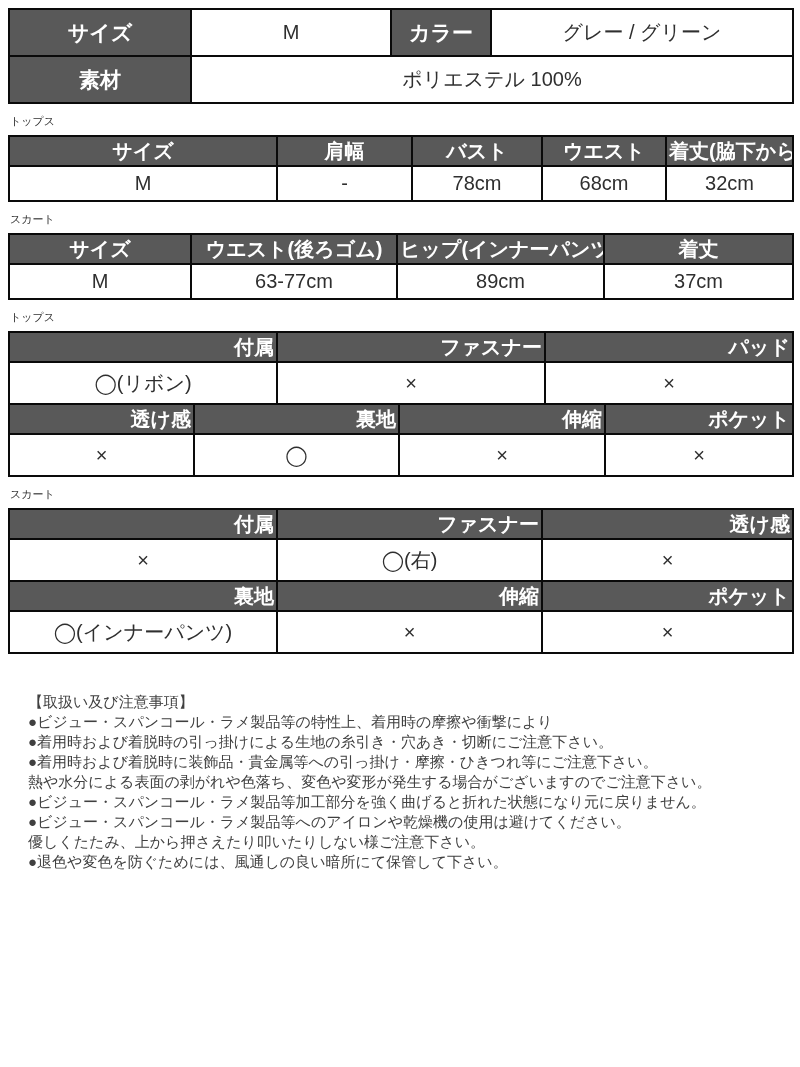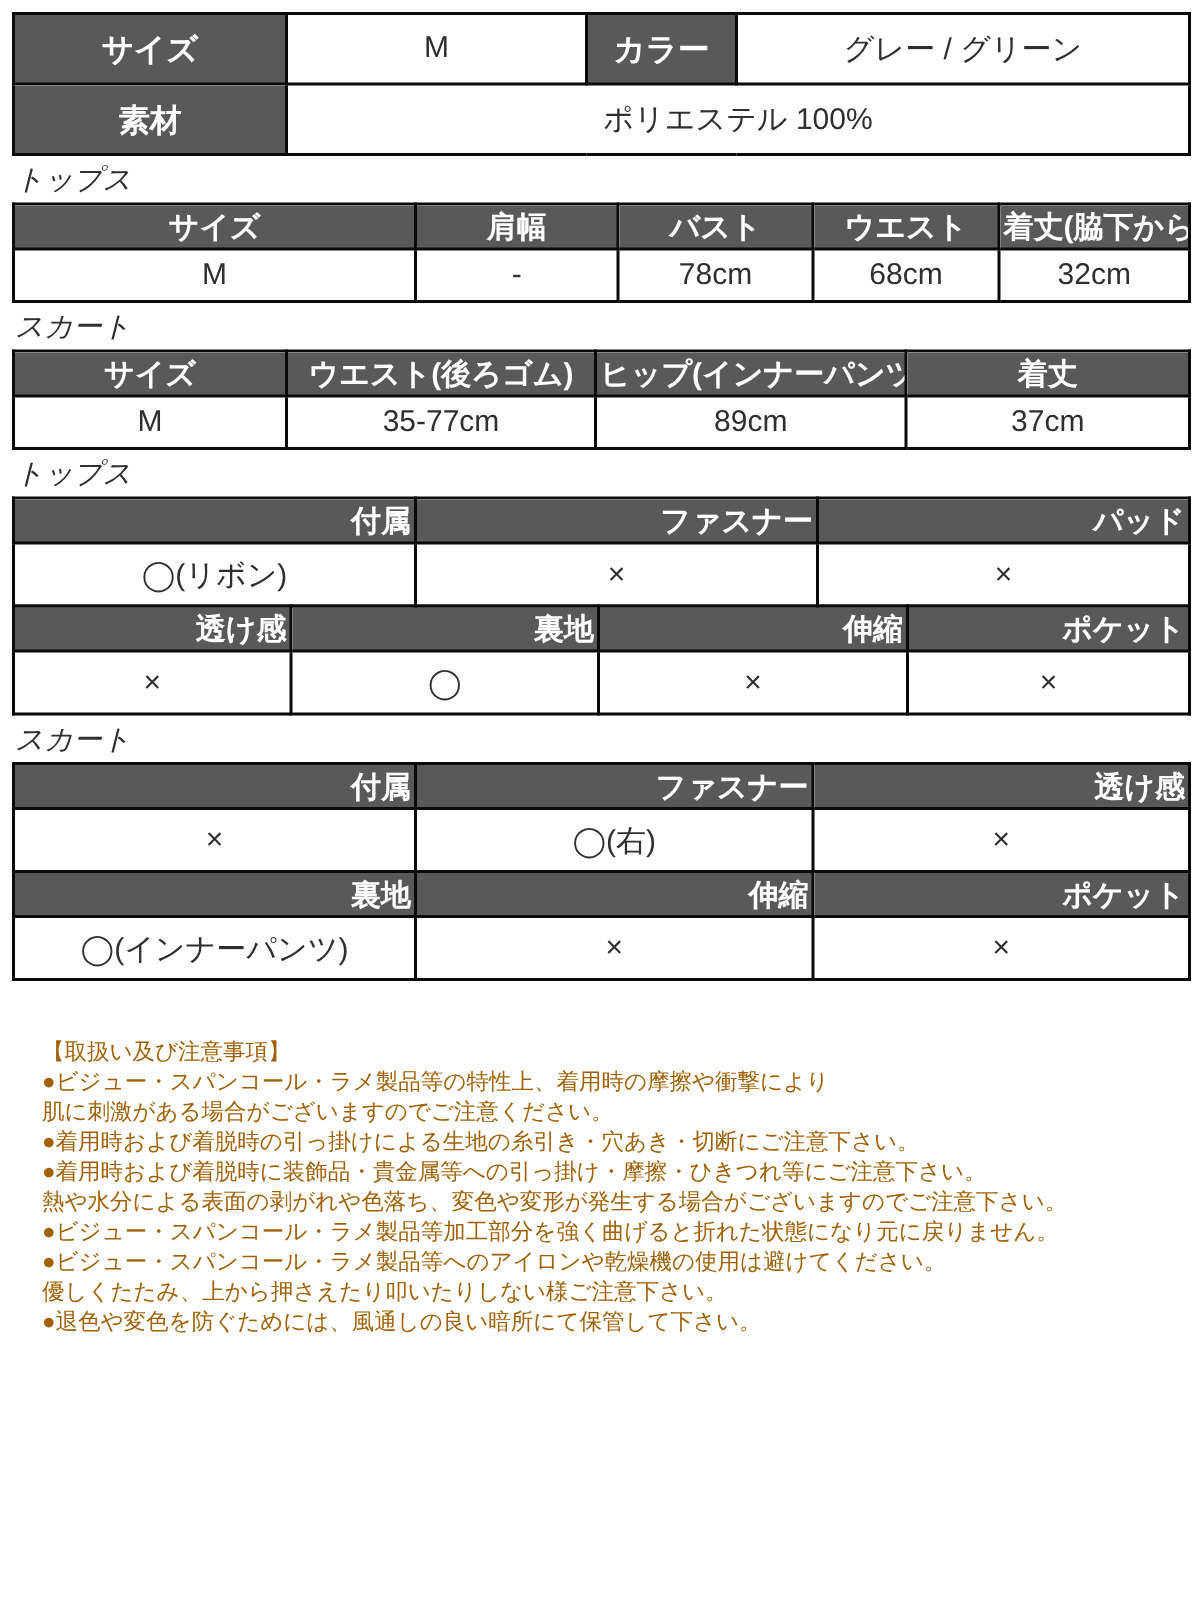--- a/index.html
+++ b/index.html
@@ -43,31 +43,30 @@
     font-weight: normal;
   }
   .spec th, .spec td { height: 45px; }
   .size th { height: 28px; font-size: 20px; }
   .size td { height: 33px; }
   .feat th { height: 28px; font-size: 20px; text-align: right; }
   .feat td { height: 40px; }
   .th-sm { font-size: 17px; }
   .stack2 { margin-top: -2px; }
   .section-label {
-    font-size: 19px;
+    font-size: 11px;
     color: #2f2f2f;
     margin: 7px 0 4px 2px;
     line-height: 20px;
-    font-style: italic;
   }
   .notes {
     margin: 38px 10px 0 20px;
     font-size: 15px;
     line-height: 20px;
-    color: #a16207;
+    color: #404040;
     font-family: Liberation Serif, serif;
   }
   .notes div { white-space: nowrap; }
 </style>
 </head>
 <body>
 
 <div class="page">
 
   <table class="spec">
@@ -128,21 +127,21 @@
     </colgroup>
     <tbody>
         <tr>
       <th>サイズ</th>
       <th class="th-sm">ウエスト(後ろゴム)</th>
       <th class="th-sm">ヒップ(インナーパンツ)</th>
       <th>着丈</th>
     </tr>
     <tr>
       <td>M</td>
-      <td>35-77cm</td>
+      <td>63-77cm</td>
       <td>89cm</td>
       <td>37cm</td>
     </tr>
   </tbody>
     </table>
 
   <div class="section-label">トップス</div>
   <table class="feat">
     <colgroup>
       <col style="width:268px">
@@ -221,21 +220,20 @@
       <td>◯(インナーパンツ)</td>
       <td>×</td>
       <td>×</td>
     </tr>
   </tbody>
     </table>
 
   <div class="notes">
     <div>【取扱い及び注意事項】</div>
     <div>●ビジュー・スパンコール・ラメ製品等の特性上、着用時の摩擦や衝撃により</div>
-    <div>肌に刺激がある場合がございますのでご注意ください。</div>
     <div>●着用時および着脱時の引っ掛けによる生地の糸引き・穴あき・切断にご注意下さい。</div>
     <div>●着用時および着脱時に装飾品・貴金属等への引っ掛け・摩擦・ひきつれ等にご注意下さい。</div>
     <div>熱や水分による表面の剥がれや色落ち、変色や変形が発生する場合がございますのでご注意下さい。</div>
     <div>●ビジュー・スパンコール・ラメ製品等加工部分を強く曲げると折れた状態になり元に戻りません。</div>
     <div>●ビジュー・スパンコール・ラメ製品等へのアイロンや乾燥機の使用は避けてください。</div>
     <div>優しくたたみ、上から押さえたり叩いたりしない様ご注意下さい。</div>
     <div>●退色や変色を防ぐためには、風通しの良い暗所にて保管して下さい。</div>
   </div>
 
 </div>

